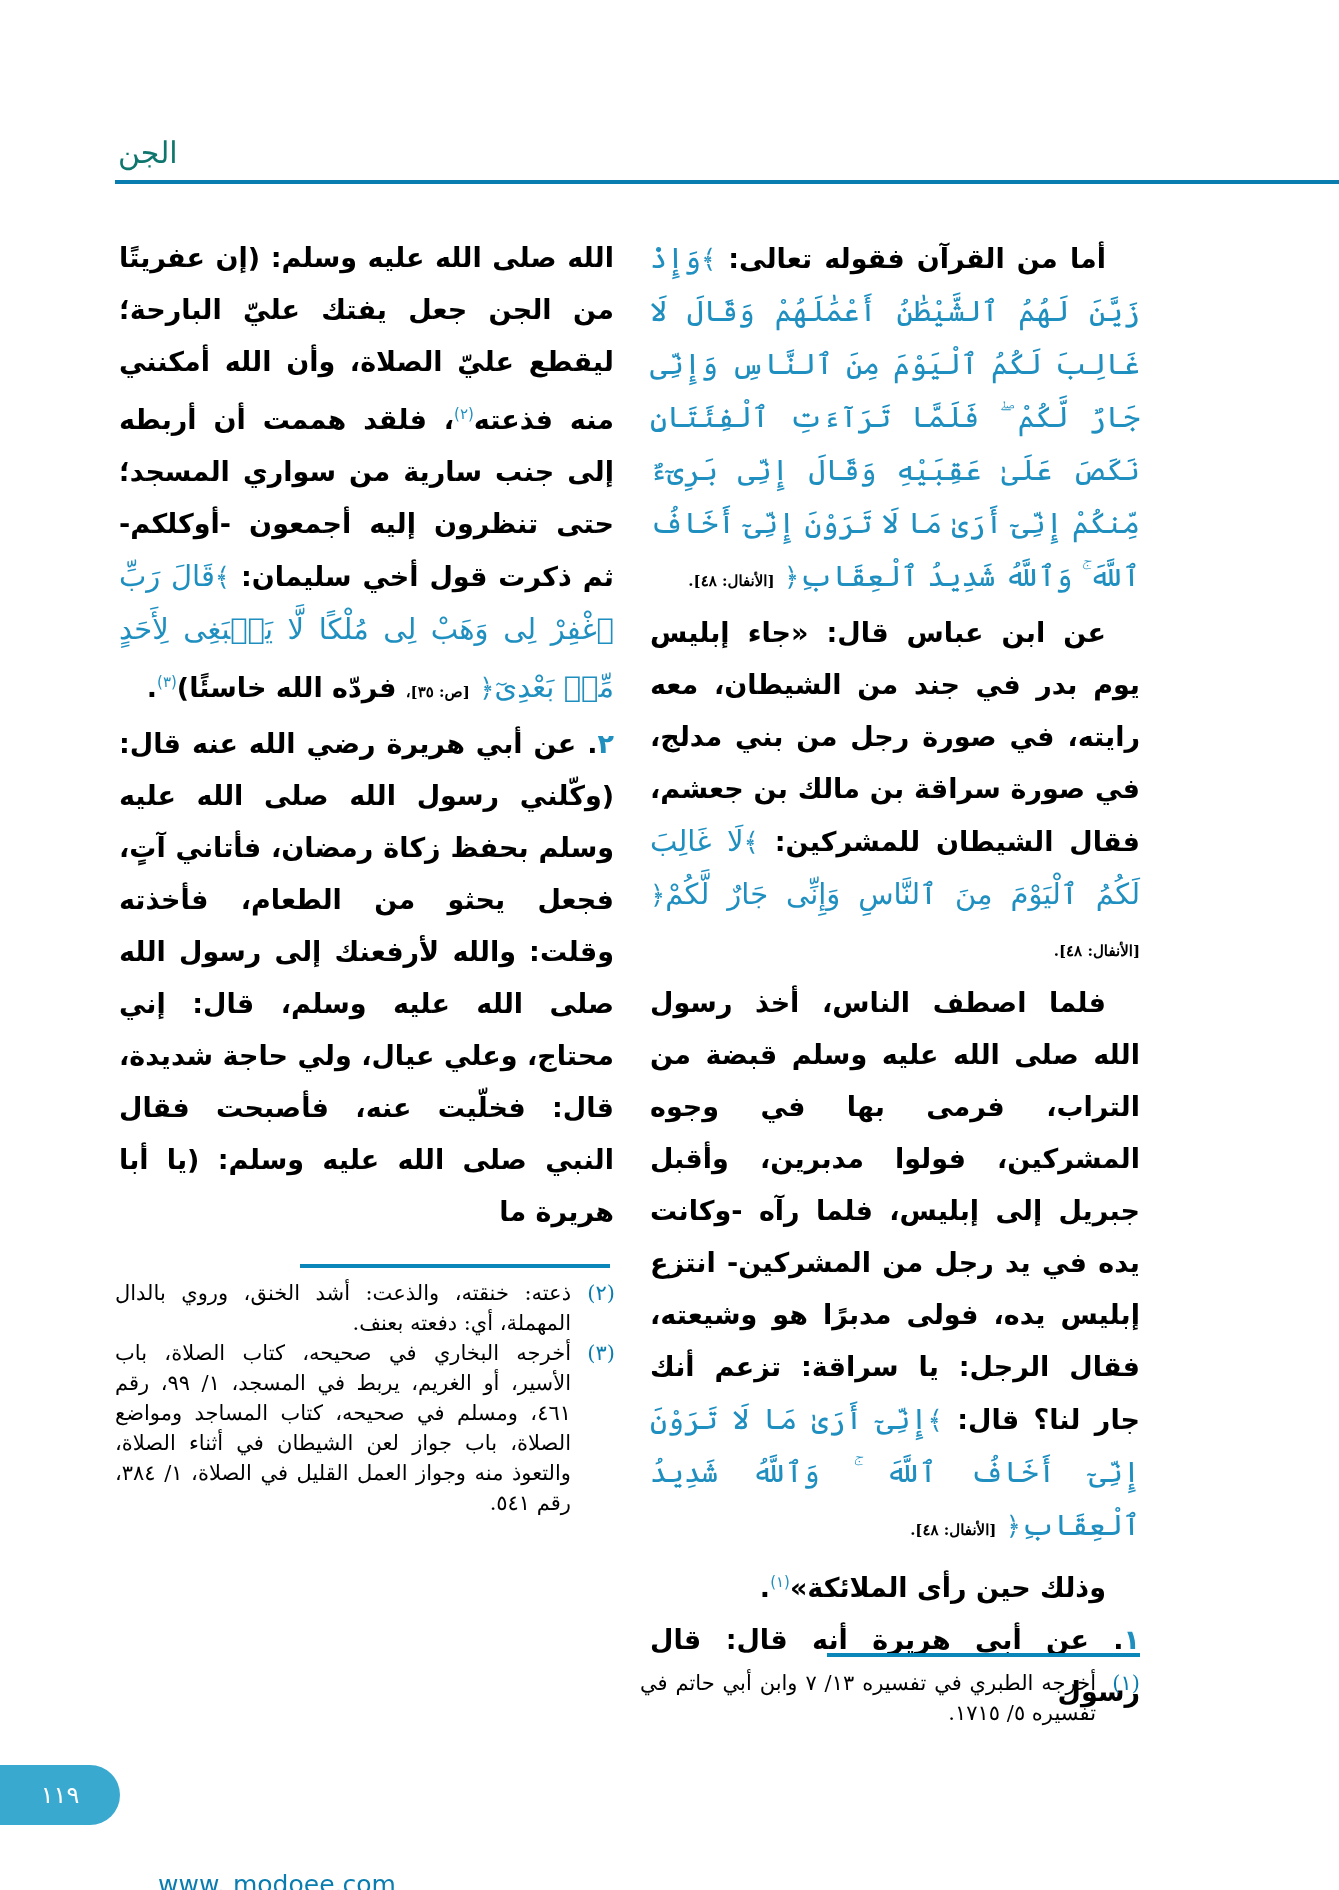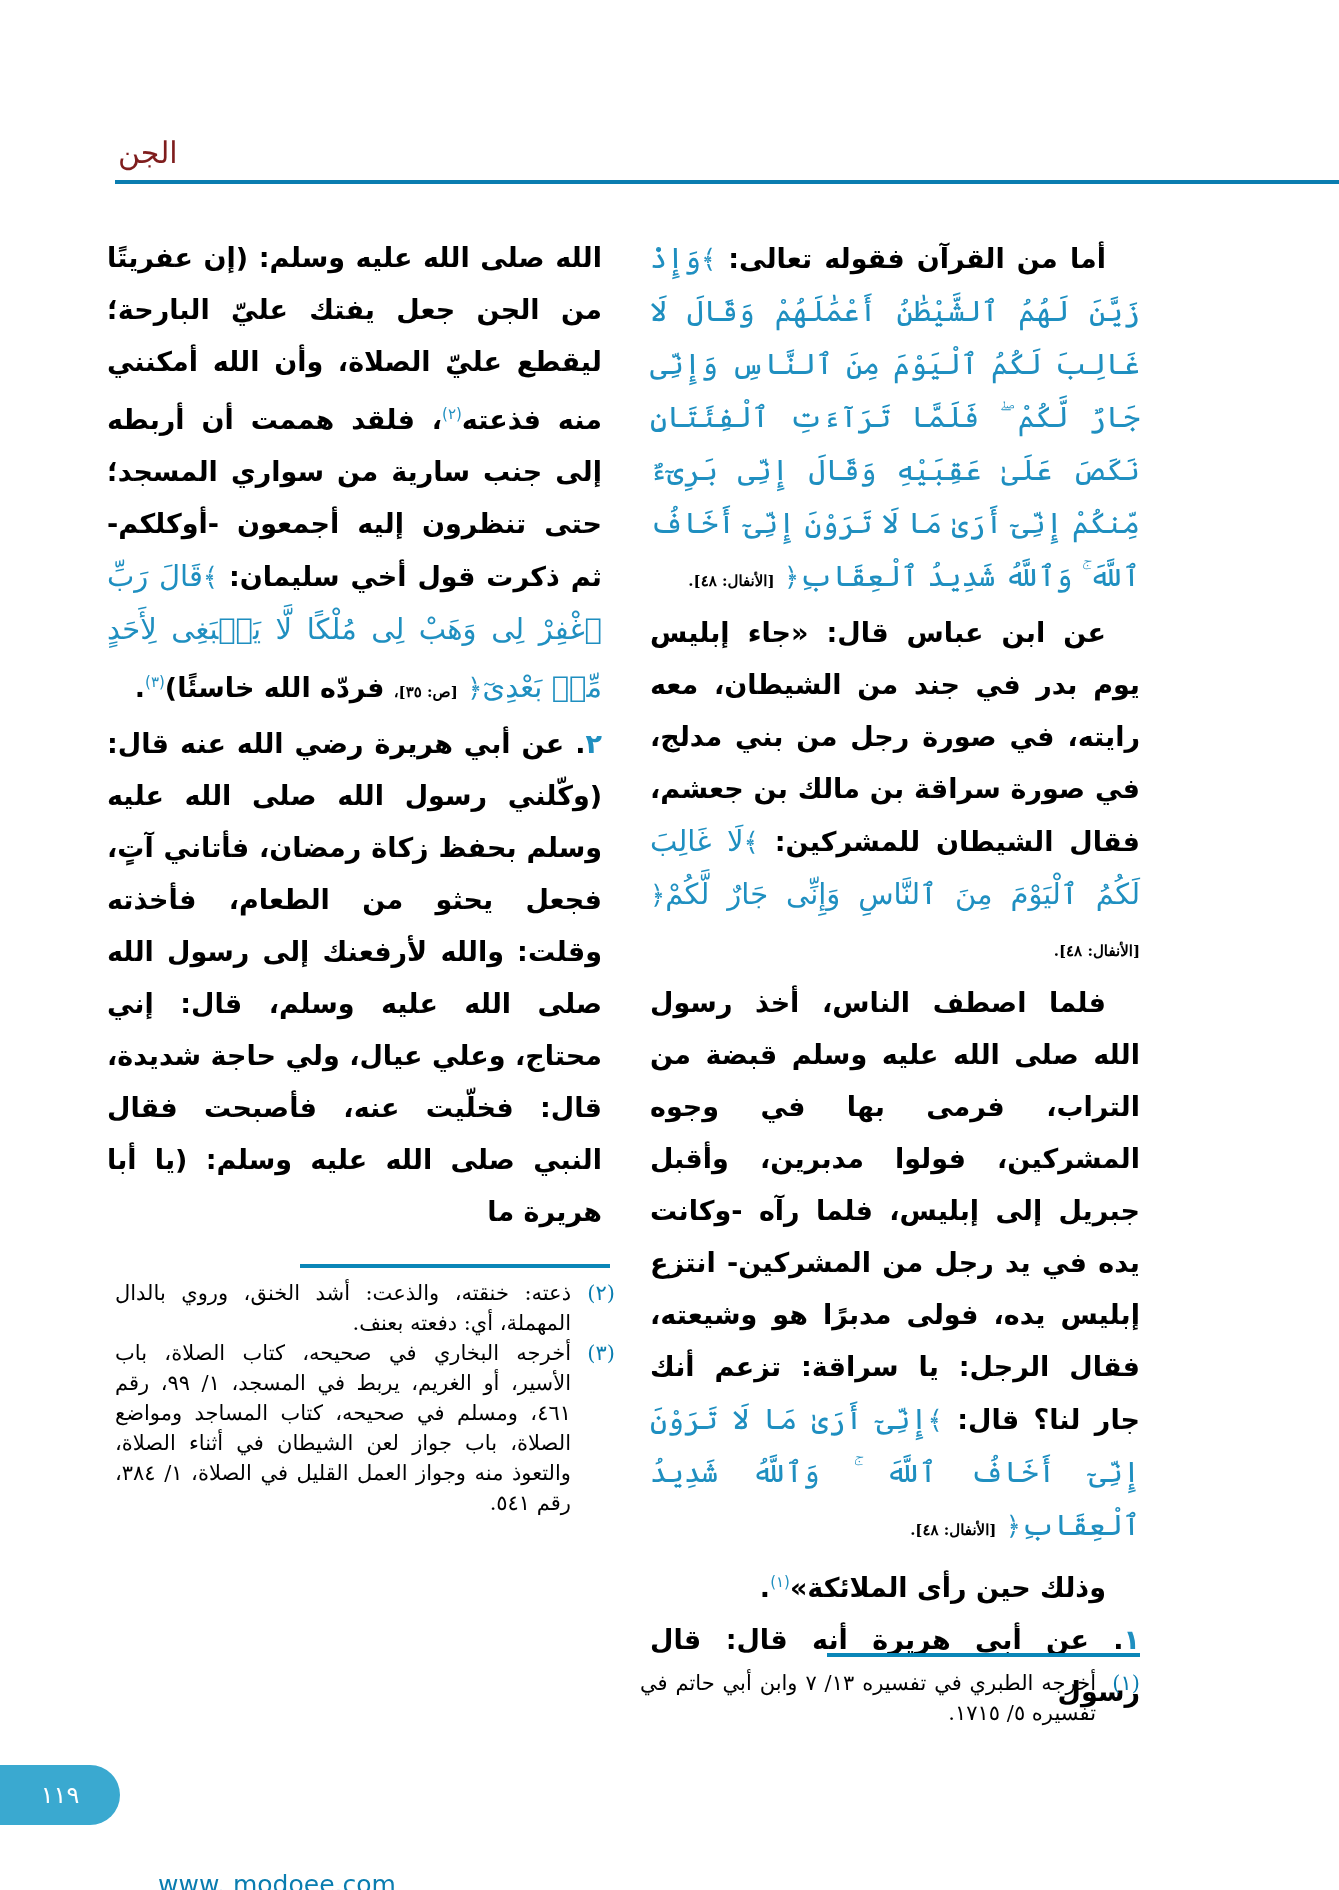--- a/index.html
+++ b/index.html
@@ -1,24 +1,24 @@
 <!DOCTYPE html>
 <html><head>
 <meta charset="utf-8">
 <style>
   html, body { margin:0; padding:0; background:#ffffff; }
   body { width:1339px; height:1890px; position:relative; overflow:hidden;
          font-family:"DejaVu Sans", sans-serif; color:#000; }
-  .header-title { position:absolute; left:118px; top:135px; font-size:30px; color:#7f1d1d;
+  .header-title { position:absolute; left:118px; top:135px; font-size:30px; color:#0f766e;
                   font-family:"DejaVu Serif", serif; direction:rtl; }
   .header-rule { position:absolute; left:115px; top:180px; width:1224px; height:4px; background:#0a7db0; }
 
   .col { position:absolute; direction:rtl; text-align:justify; }
   .col-right { left:650px; top:232px; width:490px; }
-  .col-left  { left:107px; top:232px; width:495px; }
+  .col-left  { left:119px; top:232px; width:495px; }
 
   .p { font-weight:bold; font-size:27px; line-height:52px; margin:0; text-align-last:right; }
   .indent { text-indent:34px; }
   .heading { font-weight:bold; font-size:27px; line-height:46px; margin:0; text-indent:34px; }
   .quran { color:#1f8fc0; font-family:"DejaVu Serif", serif; font-weight:normal; font-size:29px; }
   .orn { color:#1f8fc0; font-weight:normal; font-size:26px; }
   .ref { font-weight:bold; font-size:15px; font-family:"DejaVu Serif", serif; }
   .sup { color:#1f8fc0; font-size:15px; vertical-align:super; font-weight:normal; }
   .num { color:#1f8fc0; }
 

